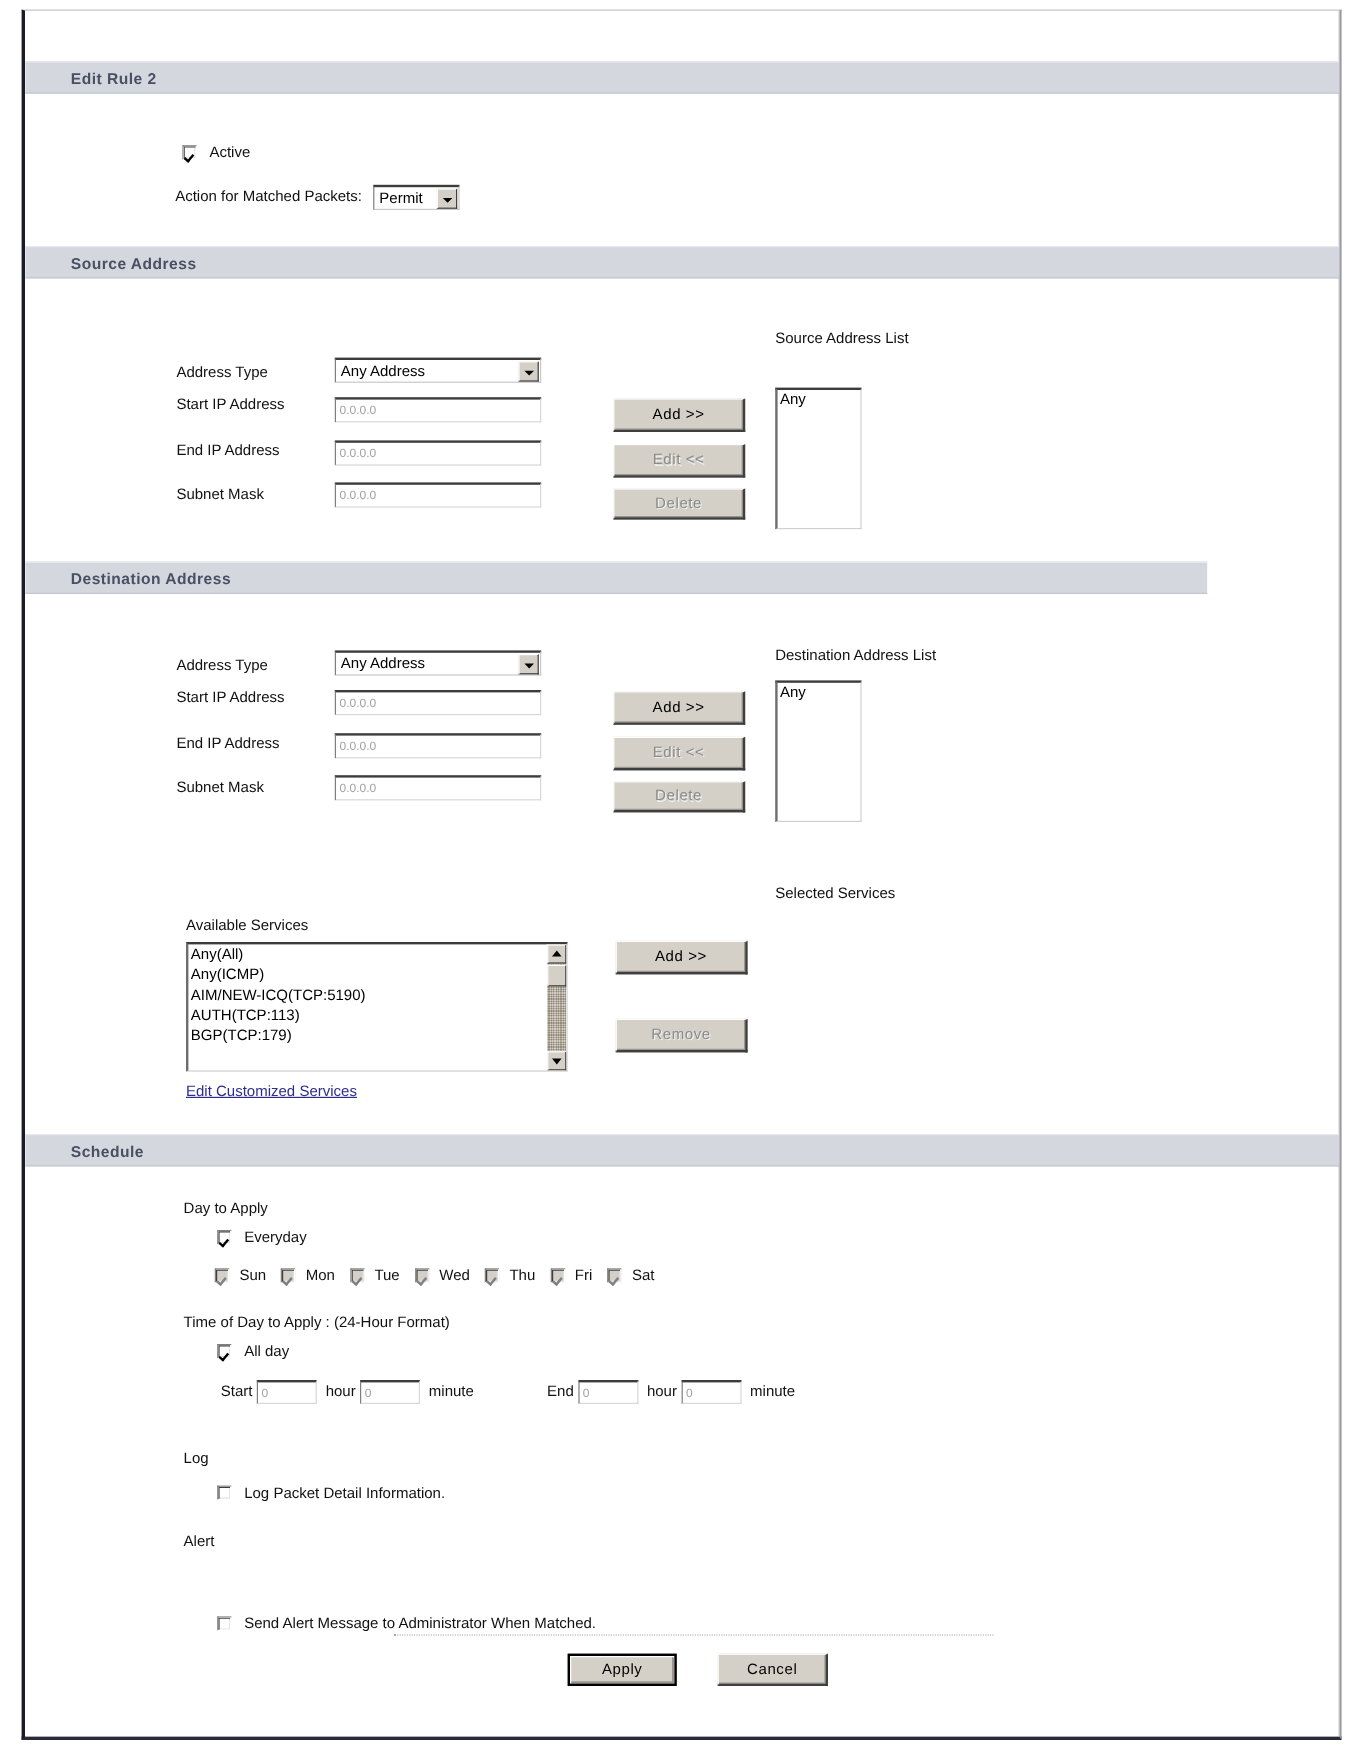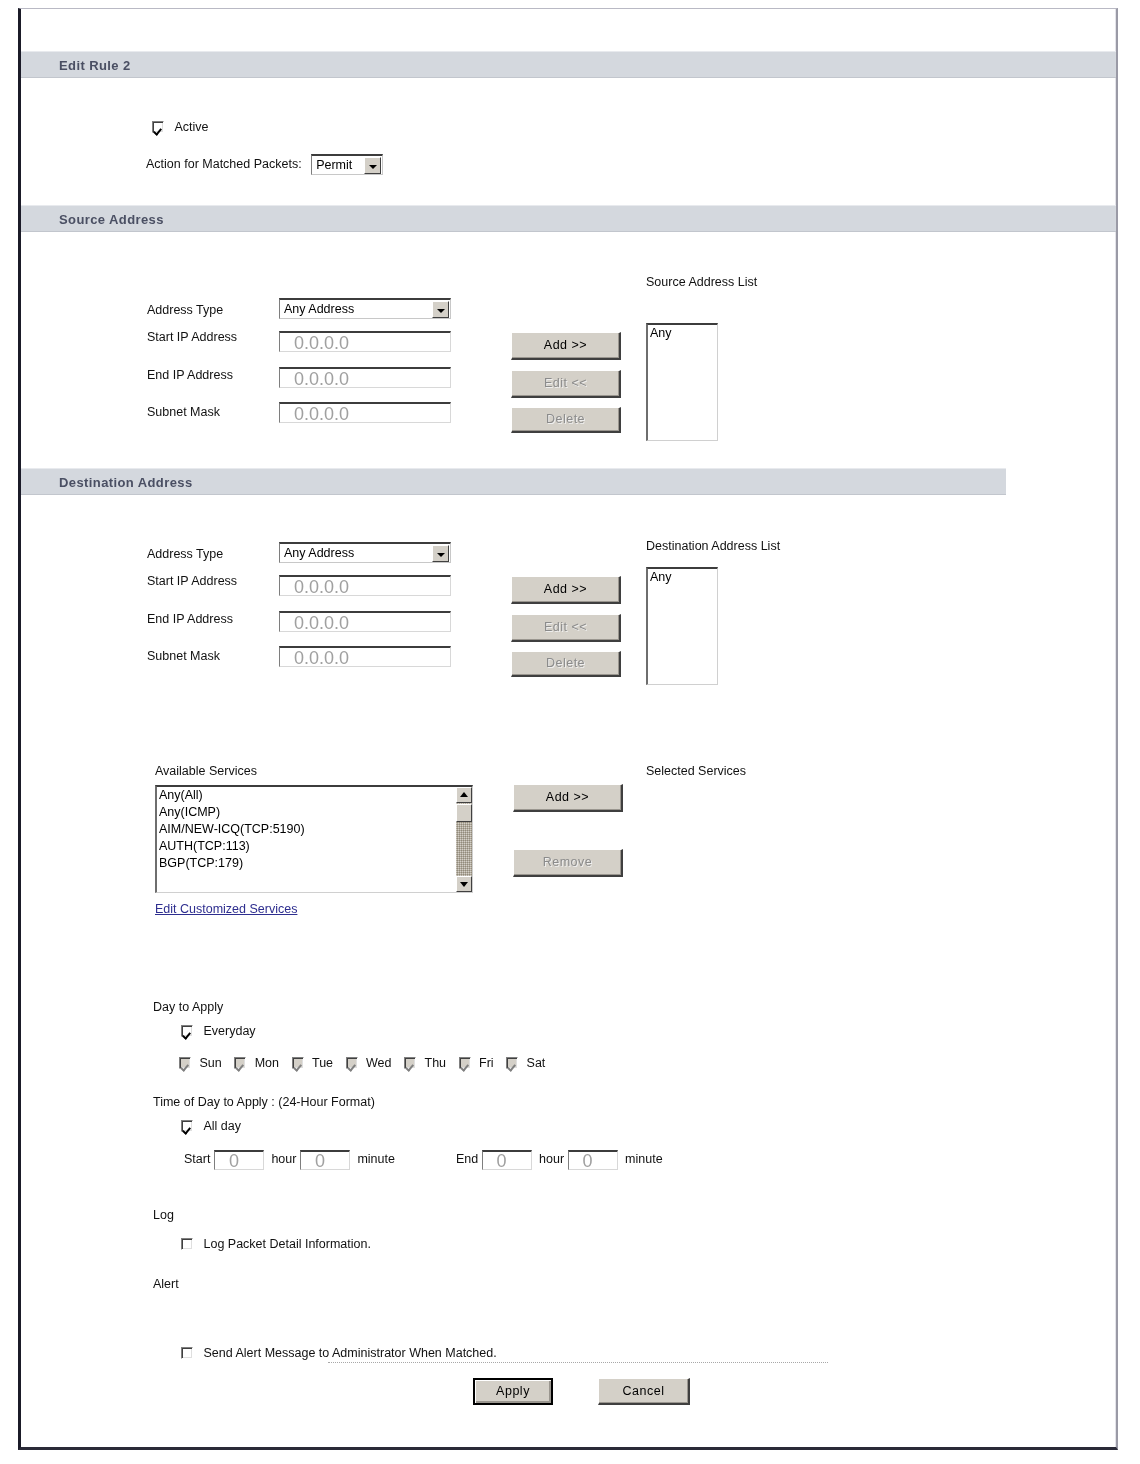--- a/index.html
+++ b/index.html
@@ -101,23 +101,23 @@
 
   
   .tin {
     display: inline-block;
     background: #ffffff;
     border-top: 2px solid #3c3c3c;
     border-left: 1px solid #7e7e7e;
     border-right: 1px solid #d8d8d8;
     border-bottom: 1px solid #d8d8d8;
     font-family: "Liberation Sans", sans-serif;
-    font-size: 18px;
+    font-size: 10px;
     color: #a0a0a0;
-    padding: 1px 14px;
+    padding: 1px 3px;
     box-sizing: border-box;
     vertical-align: middle;
   }
 
   
   .sel {
     display: inline-block;
     position: relative;
     background: #ffffff;
     border-top: 2px solid #3c3c3c;
@@ -357,22 +357,25 @@
         <div class="sthumb"></div>
         <div class="sbtn down"></div>
       </div>
     </div>
 
     <a class="abs link" href="#" style="left:134px;top:893px;">Edit Customized Services</a>
 
     <div class="abs btn" style="left:492px;top:775px;width:110px;height:28px;line-height:25px;">Add &gt;&gt;</div>
     <div class="abs btn disabled" style="left:492px;top:840px;width:110px;height:28px;line-height:25px;">Remove</div>
 
-    <div class="abs wtext" style="left:625px;top:755px;">Selected Services</div>
-
+    <div class="abs wtext" style="left:625px;top:728px;">Selected Services</div>
+
+    <div class="sect-bar abs" style="left:0;top:936px;width:1095px;">
+      <span>Schedule</span>
+    </div>
 
     <div class="abs wtext" style="left:132px;top:991px;">Day to Apply</div>
 
     <div class="abs wtext" style="left:160px;top:1015px;">
       <span class="cb checked"></span>
       <span style="margin-left:7px;">Everyday</span>
     </div>
 
     <div class="abs wtext" style="left:158px;top:1047px;">
       <span>
@@ -433,18 +436,18 @@
     </div>
 
     <div class="abs wtext" style="left:132px;top:1268px;">Alert</div>
     <div class="abs wtext" style="left:160px;top:1337px;">
       <span class="cb"></span>
       <span style="margin-left:7px;">Send Alert Message to Administrator When Matched.</span>
     </div>
 
     <div class="abs dotted-sep" style="left:307px;top:1353px;width:500px;"></div>
 
-    <div class="abs btn focus" style="left:452px;top:1369px;width:80px;height:27px;line-height:22px;">Apply</div>
+    <div class="abs btn focus" style="left:452px;top:1369px;width:91px;height:27px;line-height:22px;">Apply</div>
     <div class="abs btn" style="left:577px;top:1369px;width:92px;height:27px;line-height:24px;">Cancel</div>
 
   </div>
   </div>
 </div>
 
 </body></html>

